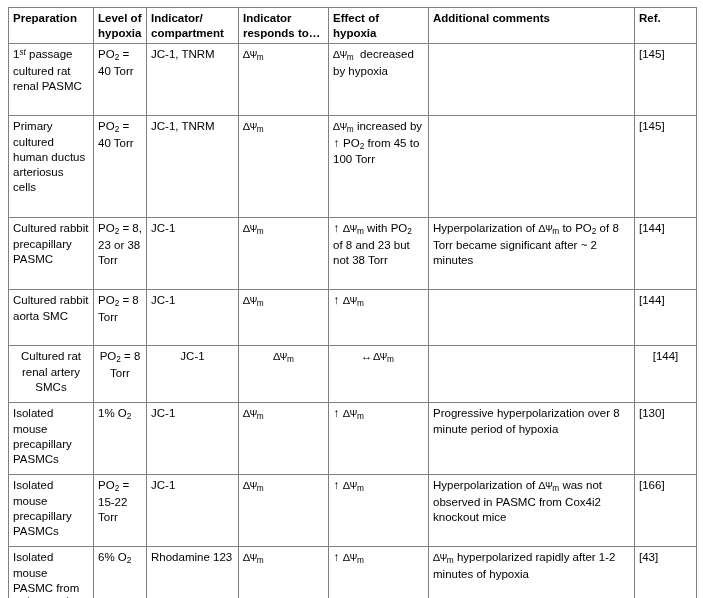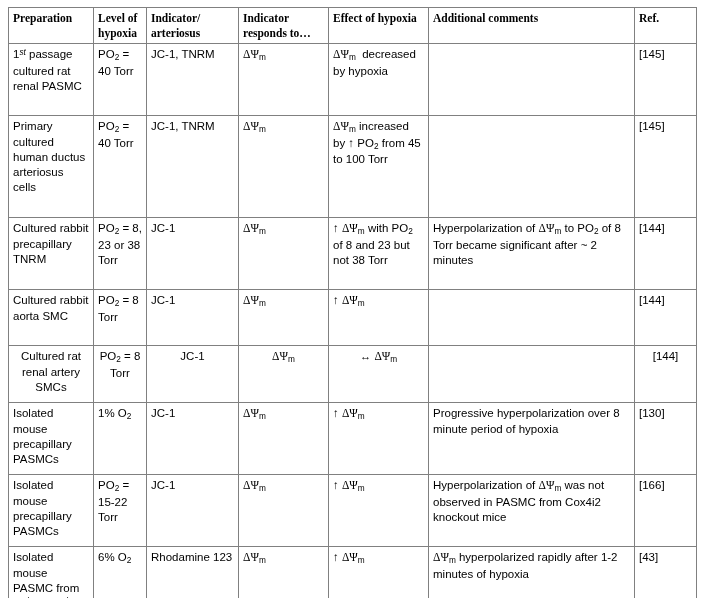--- a/index.html
+++ b/index.html
@@ -47,21 +47,21 @@
   
   col.c0 { width: 85px; }
   col.c1 { width: 53px; }
   col.c2 { width: 92px; }
   col.c3 { width: 90px; }
   col.c4 { width: 100px; }
   col.c5 { width: 206px; }
   col.c6 { width: 62px; }
 
   
-  tr.head td, tr.head th { height: 28px; font-family: Liberation Serif, serif; }
+  tr.head td, tr.head th { height: 28px; }
   tr.r0 td { height: 66px; }
   tr.r1 td { height: 96px; }
   tr.r2 td { height: 66px; }
   tr.r3 td { height: 50px; }
   tr.r4 td { height: 51px; text-align: center; }
   tr.r5 td { height: 66px; }
   tr.r6 td { height: 66px; }
   tr.r7 td { height: 96px; }
 
   sub {
@@ -71,21 +71,21 @@
     bottom: -0.25em;
   }
   sup {
     font-size: 0.72em;
     vertical-align: baseline;
     position: relative;
     bottom: 0.42em;
     font-style: italic;
   }
   .sym {
-    font-family: Liberation Serif, serif;
+    font-family: Liberation Mono, monospace;
   }
 </style>
 </head>
 <body>
 
 <div id="page">
 
   <table class="data-table">
     <colgroup>
       <col class="c0">
@@ -93,21 +93,21 @@
         <col class="c2">
         <col class="c3">
         <col class="c4">
         <col class="c5">
         <col class="c6">
     </colgroup>
     <thead>
       <tr class="head">
         <th>Preparation</th>
         <th>Level of hypoxia</th>
-        <th>Indicator/ arteriosus</th>
+        <th>Indicator/ compartment</th>
         <th>Indicator responds to…</th>
         <th>Effect of hypoxia</th>
         <th>Additional comments</th>
         <th>Ref.</th>
       </tr>
     </thead>
     <tbody>
 
       <tr class="r0">
         <td><span>1<sup>st</sup> passage cultured rat renal PASMC</span></td>
@@ -123,21 +123,21 @@
         <td>Primary cultured human ductus arteriosus cells</td>
         <td>PO<sub>2</sub> = 40 Torr</td>
         <td>JC-1, TNRM</td>
         <td><span class="sym">ΔΨ</span><sub>m</sub></td>
         <td><span class="sym">ΔΨ</span><sub>m</sub> increased by <span class="sym">↑</span> PO<sub>2</sub> from 45 to 100 Torr</td>
         <td></td>
         <td>[145]</td>
       </tr>
 
       <tr class="r2">
-        <td>Cultured rabbit precapillary TNRM</td>
+        <td>Cultured rabbit precapillary PASMC</td>
         <td>PO<sub>2</sub> = 8, 23 or 38 Torr</td>
         <td>JC-1</td>
         <td><span class="sym">ΔΨ</span><sub>m</sub></td>
         <td><span class="sym">↑</span> <span class="sym">ΔΨ</span><sub>m</sub> with PO<sub>2</sub> of 8 and 23 but not 38 Torr</td>
         <td>Hyperpolarization of <span class="sym">ΔΨ</span><sub>m</sub> to PO<sub>2</sub> of 8 Torr became significant after ~ 2 minutes</td>
         <td>[144]</td>
       </tr>
 
       <tr class="r3">
         <td>Cultured rabbit aorta SMC</td>

